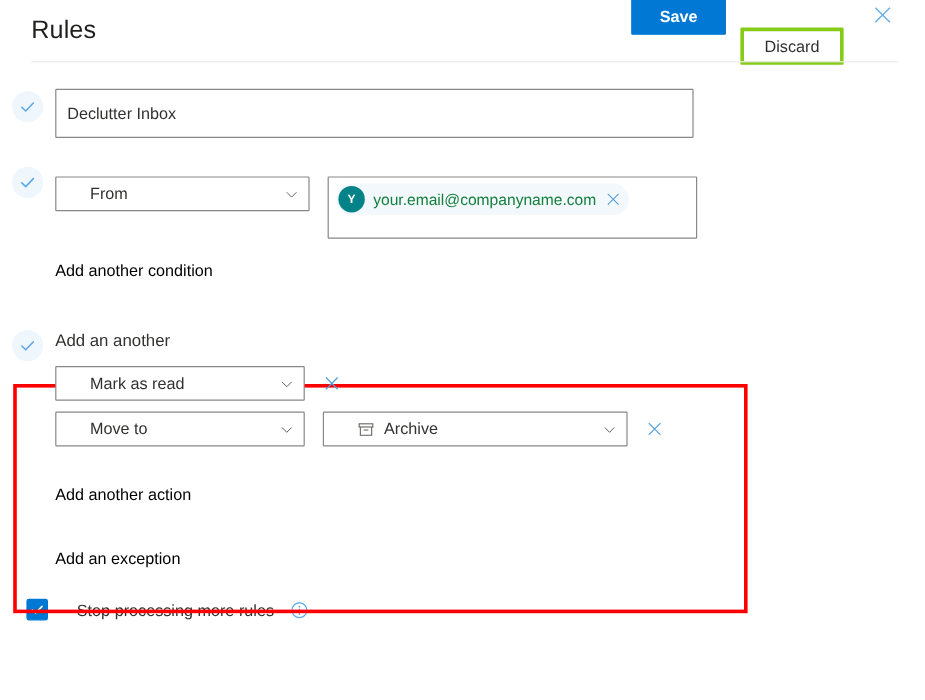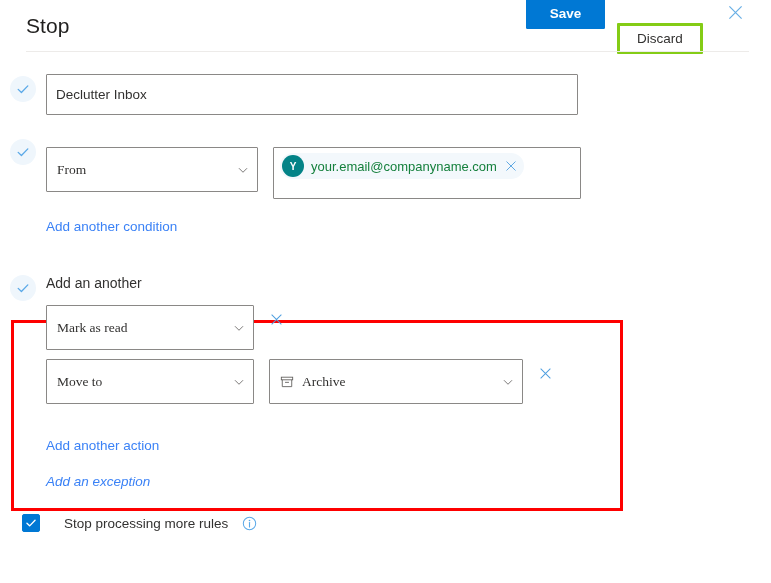--- a/index.html
+++ b/index.html
@@ -137,33 +137,32 @@
     outline: none;
   }
 
   
   .select-wrap {
     position: relative;
     display: inline-block;
     vertical-align: top;
   }
   .select-box {
-    height: 45px;
+    height: 29px;
     box-sizing: border-box;
     border: 1px solid #8a8886;
     background: #ffffff;
     border-radius: 1px;
     display: flex;
     align-items: center;
-    padding: 0 8px 0 10px;
+    padding: 0 8px 0 28px;
     font-size: 13.5px;
     color: #323130;
     cursor: pointer;
     white-space: nowrap;
-    font-family: Liberation Serif, serif;
   }
   .select-box .sel-text {
     flex: 1;
     overflow: hidden;
     text-overflow: ellipsis;
   }
   .chev {
     margin-left: 8px;
     flex: 0 0 auto;
     display: flex;
@@ -226,21 +225,21 @@
   .pill-x {
     display: inline-flex;
     align-items: center;
     cursor: pointer;
     flex: 0 0 auto;
   }
 
   .link {
     display: inline-block;
     font-size: 13.5px;
-    color: #3b82f6;
+    color: #000000;
     cursor: pointer;
     text-decoration: none;
   }
 
   .x-btn {
     width: 26px;
     height: 29px;
     display: inline-flex;
     align-items: center;
     justify-content: center;
@@ -295,21 +294,21 @@
     margin-left: 14px;
     display: inline-flex;
     align-items: center;
     cursor: pointer;
   }
 </style>
 </head>
 <body>
 
 <div class="header">
-  <div class="page-title">Stop</div>
+  <div class="page-title">Rules</div>
 
   <div class="header-actions">
     <div class="btn btn-primary">Save</div>
     <div class="btn btn-secondary">Discard</div>
     <div class="close-btn">
       <svg width="15" height="15" viewBox="0 0 16 16">
         <path d="M1.5 1.5 L14.5 14.5 M14.5 1.5 L1.5 14.5" stroke="#69afe5" stroke-width="1.3" fill="none"></path>
       </svg>
     </div>
   </div>
@@ -436,21 +435,21 @@
         <div class="x-btn">
           <svg width="13" height="13" viewBox="0 0 16 16">
             <path d="M2 2 L14 14 M14 2 L2 14" stroke="#4f9fe0" stroke-width="1.25" fill="none"></path>
           </svg>
         </div>
       </div>
 
       <div style="margin-top:32px;">
         <span class="link">Add another action</span>
       </div>
-      <div style="margin-top:18px;font-style:italic;">
+      <div style="margin-top:35px;">
         <span class="link">Add an exception</span>
       </div>
     </div>
   </div>
 
   <div class="stop-row">
     <div class="cbox">
       <svg width="12" height="12" viewBox="0 0 16 16">
         <path d="M2.6 8.3 L6.2 11.8 L13.4 4.4" stroke="#ffffff" stroke-width="1.8" fill="none" stroke-linecap="round" stroke-linejoin="round"></path>
       </svg>

